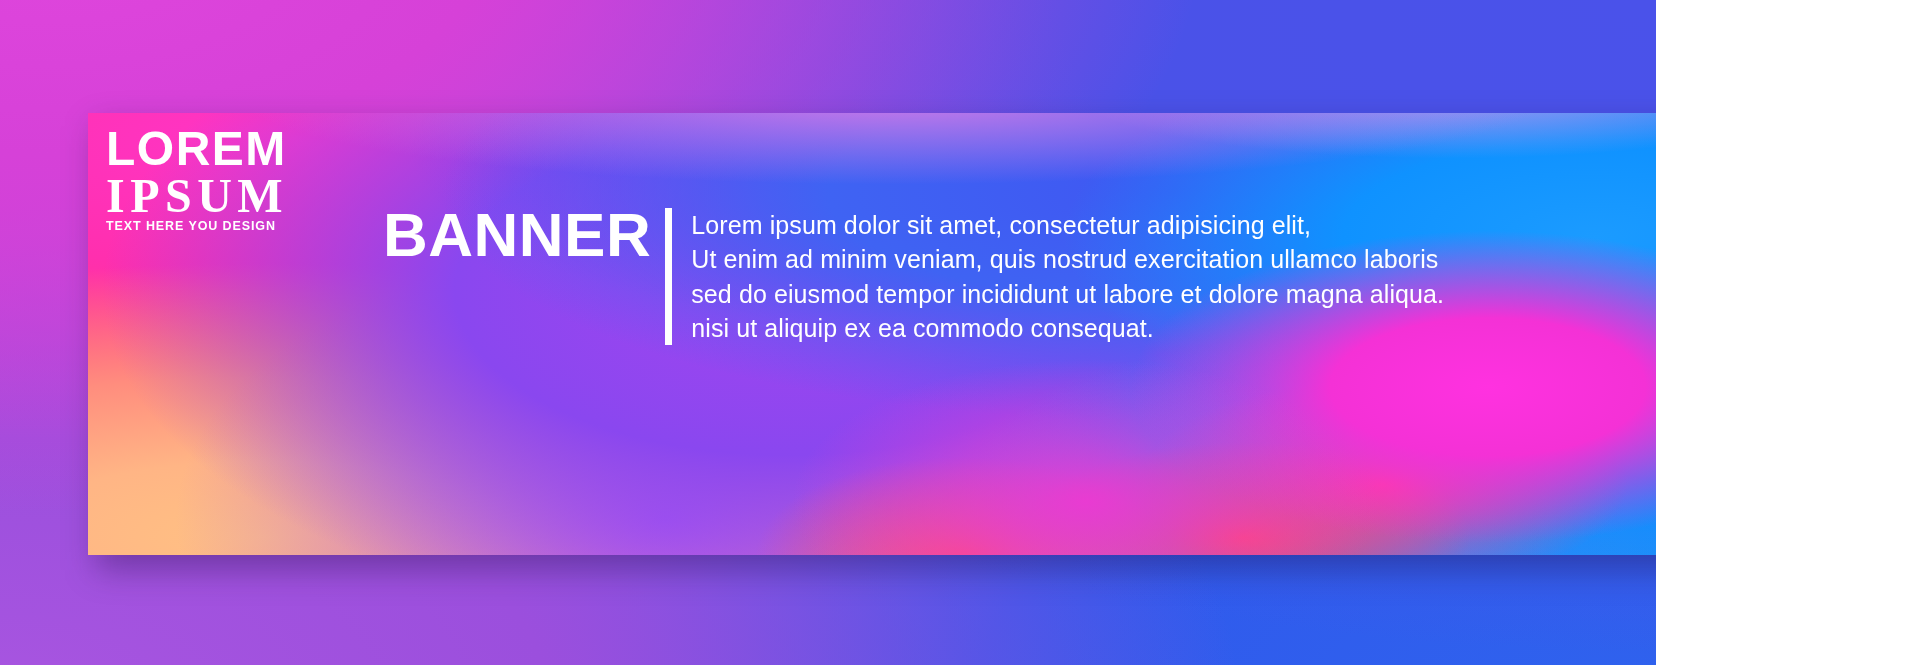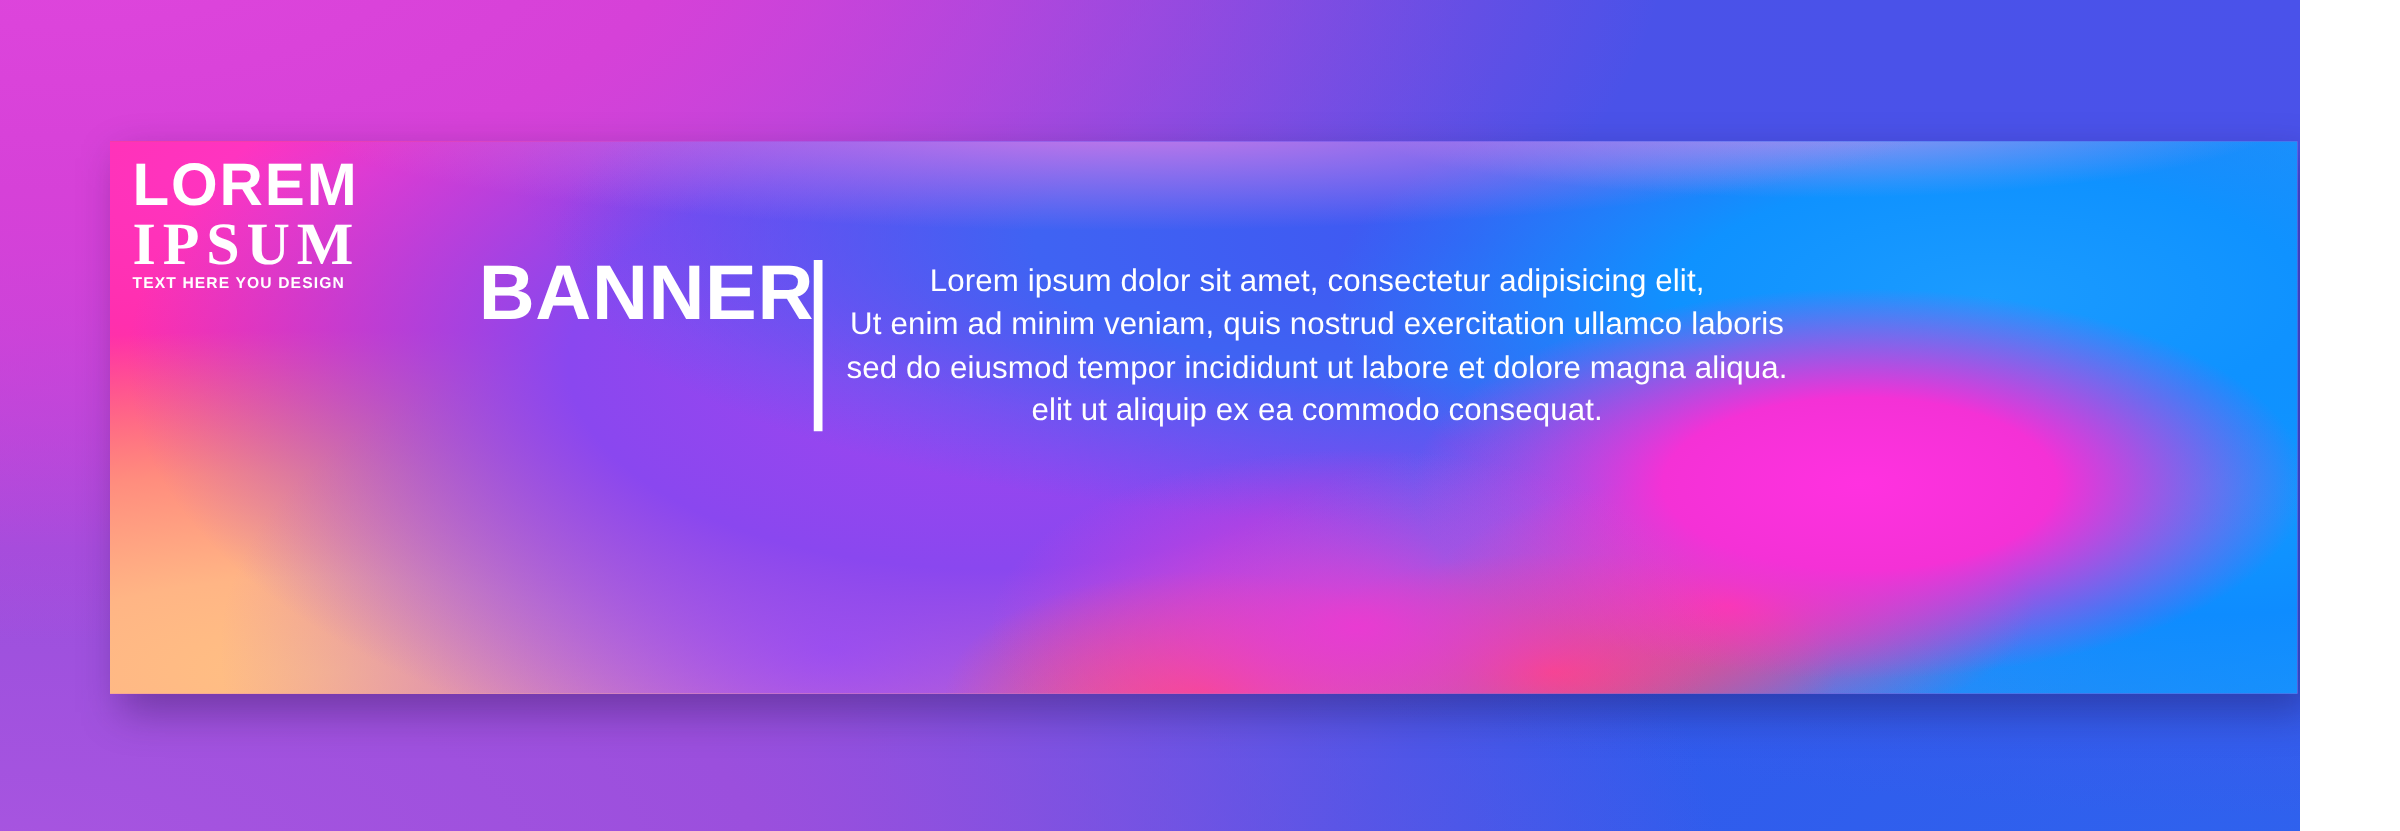--- a/index.html
+++ b/index.html
@@ -4,21 +4,21 @@
 <title>Banner Design</title>
 <style>
   html, body {
     margin: 0;
     padding: 0;
     background: #ffffff;
   }
 
   #stage {
     position: relative;
-    width: 1840px;
+    width: 1656px;
     height: 665px;
     overflow: hidden;
     font-family: "Liberation Sans", sans-serif;
   }
 
   
   .page-bg {
     position: absolute;
     inset: 0;
     background:
@@ -177,20 +177,21 @@
 
   .headline {
     color: #ffffff;
     text-align: right;
     text-transform: uppercase;
     font-size: 62px;
     font-weight: 700;
     line-height: 0.95;
     letter-spacing: 0.5px;
     white-space: nowrap;
+    padding-right: 14px;
   }
   .headline .hl-line { display: block; }
 
   .divider {
     width: 7px;
     align-self: stretch;
     min-height: 128px;
     background: #ffffff;
     margin-top: 2px;
     flex: 0 0 auto;
@@ -199,21 +200,21 @@
   .paragraph {
     color: #ffffff;
     font-size: 25px;
     line-height: 1.37;
     font-weight: 400;
     letter-spacing: 0.1px;
     white-space: nowrap;
     padding-left: 19px;
     margin-top: 2px;
   }
-  .paragraph .p-line { display: block; text-align: center; }
+  .paragraph .p-line { display: block; }
 </style>
 </head>
 <body>
 
 <div id="stage">
 
   <div class="page-bg"></div>
 
   <div class="banner-shadow"></div>
 
@@ -242,20 +243,20 @@
         <div class="headline">
           <span class="hl-line">BANNER</span>
         </div>
 
         <div class="divider"></div>
 
         <div class="paragraph">
           <span class="p-line">Lorem ipsum dolor sit amet, consectetur adipisicing elit,</span>
           <span class="p-line">Ut enim ad minim veniam, quis nostrud exercitation ullamco laboris</span>
           <span class="p-line">sed do eiusmod tempor incididunt ut labore et dolore magna aliqua.</span>
-          <span class="p-line">elit ut aliquip ex ea commodo consequat.</span>
+          <span class="p-line">nisi ut aliquip ex ea commodo consequat.</span>
         </div>
 
       </div>
 
     </div>
   </div>
 </div>
 
 </body></html>

